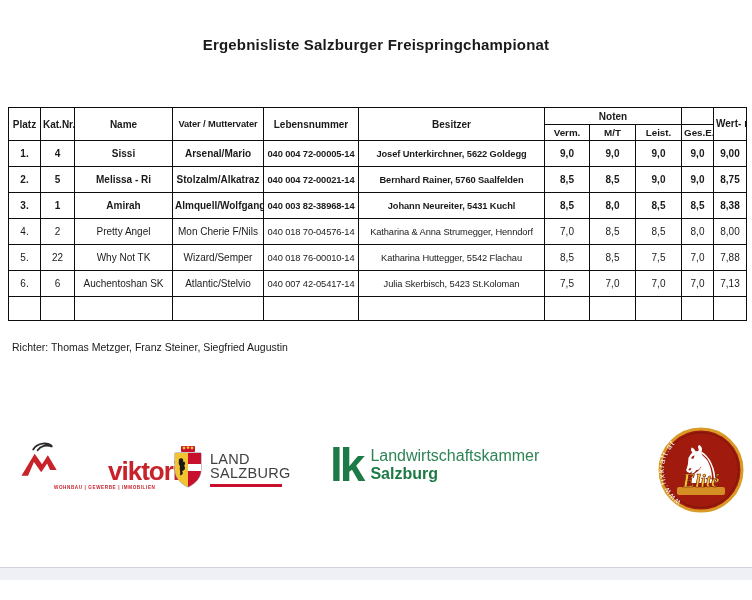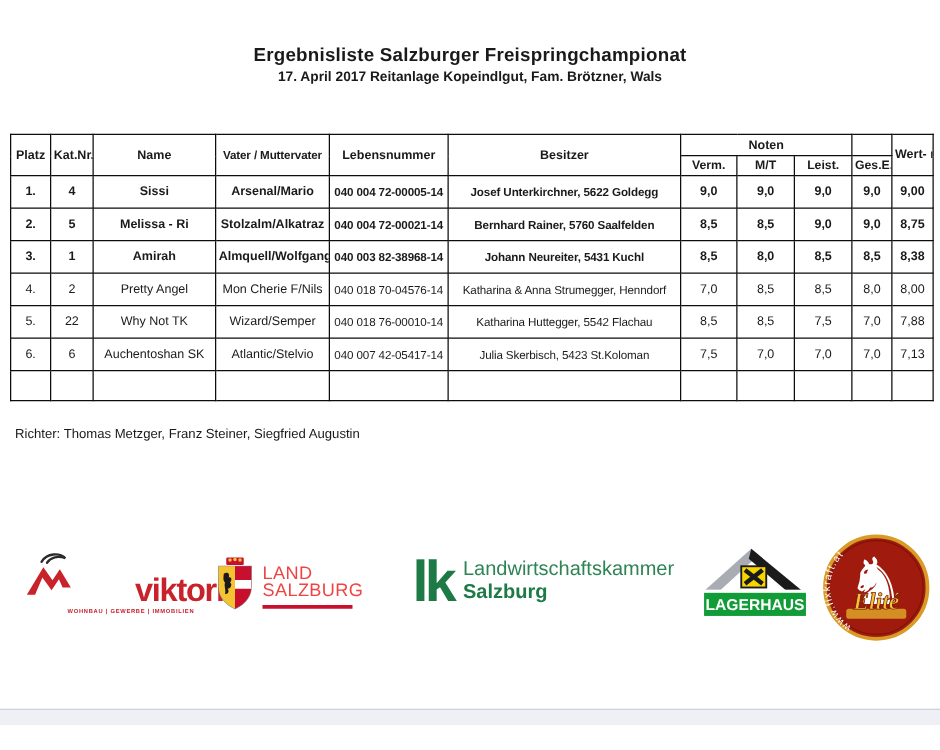--- a/index.html
+++ b/index.html
@@ -36,21 +36,21 @@
 
   
   .logo { position:absolute; }
   
   .viktoria { top:440px; left:20px; width:142px; height:56px; }
   .viktoria .wordrow { display:flex; align-items:flex-end;gap:44px; }
   .viktoria .vik-text { font-size:26px; font-weight:bold; color:#c8222b; letter-spacing:-1px; line-height:.8; }
   .viktoria .tagline { font-size:4.6px; font-weight:bold; color:#c8222b; letter-spacing:.6px; margin:3px 0 0 34px; }
   
   .landsbg { top:443px; left:173px; width:130px; height:52px; display:flex; align-items:center; gap:7px; }
-  .landsbg .txt { line-height:1.0; color:#ef4444; font-size:14.5px; letter-spacing:.3px; }
+  .landsbg .txt { line-height:1.0; color:#404040; font-size:14.5px; letter-spacing:.3px; }
   .landsbg .redline { width:72px; height:3px; background:#c8102e; margin-top:3px; }
   
   .lklogo { top:447px; left:330px; width:225px; height:52px; display:flex; align-items:flex-start; gap:8px; }
   .lklogo .mark { font-size:46px; font-weight:bold; color:#1d7a46; letter-spacing:-3px; line-height:.8; }
   .lklogo .l1 { font-size:16px; color:#2e8455; }
   .lklogo .l2 { font-size:16px; font-weight:bold; color:#1d7a46; }
   
   .lagerhaus { top:431px; left:557px; width:96px; height:74px; }
   .elite { top:427px; left:657px; width:88px; height:86px; }
 
@@ -59,21 +59,20 @@
                   background:#eef0f6; border-top:1px solid #cfd2da; }
   .bottom-strip .inner { position:absolute; left:0; top:23px; width:752px; height:10px;
                          background:#f7f8fc; border-top:1px solid #dcdee6; }
 </style>
 </head>
 <body>
 
 <div class="page">
 
   <div class="doc-title">Ergebnisliste Salzburger Freispringchampionat</div>
-  <div class="doc-subtitle">17. April 2017  Reitanlage Kopeindlgut, Fam. Brötzner, Wals</div>
 
   <table class="results">
     <colgroup>
       <col style="width:32px">
         <col style="width:34px">
         <col style="width:98px">
         <col style="width:91px">
       <col style="width:95px">
         <col style="width:186px">
         <col style="width:45px">
@@ -234,30 +233,20 @@
   </div>
 
   <div class="logo lklogo">
     <span class="mark">lk</span>
     <span>
       <div class="l1">Landwirtschaftskammer</div>
       <div class="l2">Salzburg</div>
     </span>
   </div>
 
-  <div class="logo lagerhaus">
-    <svg width="96" height="74" viewBox="0 0 96 74">
-      <polygon points="6,42 44,8 50,13 14,46" fill="#a9adb3"></polygon>
-      <polygon points="44,8 90,46 82,50 42,16" fill="#1b1b1b"></polygon>
-      <rect x="36" y="22" width="20" height="17" fill="#f6d500" stroke="#1b1b1b" stroke-width="1.5"></rect>
-      <path d="M39,25 L53,36 M53,25 L39,36" stroke="#1b1b1b" stroke-width="3.5"></path>
-      <rect x="5" y="42" width="84" height="21" fill="#129c38" stroke="#ffffff" stroke-width="2.5"></rect>
-      <text x="47" y="57" text-anchor="middle" font-family="Liberation Sans, sans-serif" font-size="12.5" font-weight="bold" fill="#ffffff">LAGERHAUS</text>
-    </svg>
-  </div>
 
   <div class="logo elite">
     <svg width="88" height="86" viewBox="0 0 88 86">
       <circle cx="44" cy="43" r="41" fill="#a01b0e" stroke="#d99b26" stroke-width="3"></circle>
       <circle cx="44" cy="43" r="37.5" fill="none" stroke="#7c140a" stroke-width="1"></circle>
       <text x="44" y="56" text-anchor="middle" font-size="52" fill="#ffffff" font-family="DejaVu Sans, sans-serif">♞</text>
       <defs>
           <path id="arcpath" d="M 44,80 A 37,37 0 0 1 7,43 A 37,37 0 0 1 44,6"></path>
         </defs>
       <text font-size="8" fill="#ffffff" font-family="Liberation Sans, sans-serif" letter-spacing="1">

